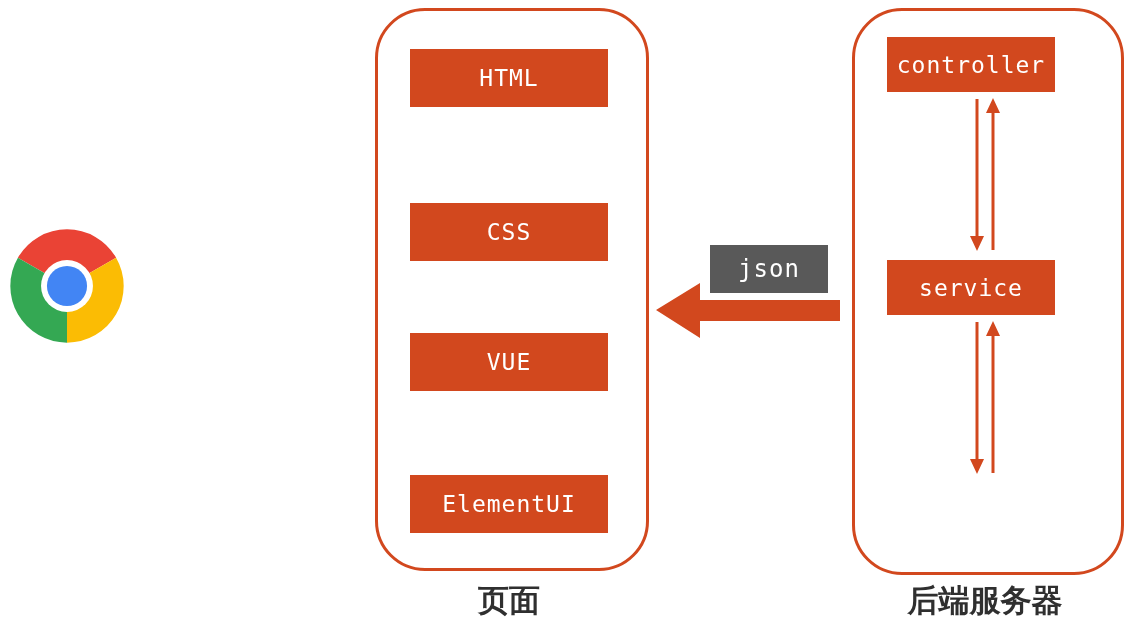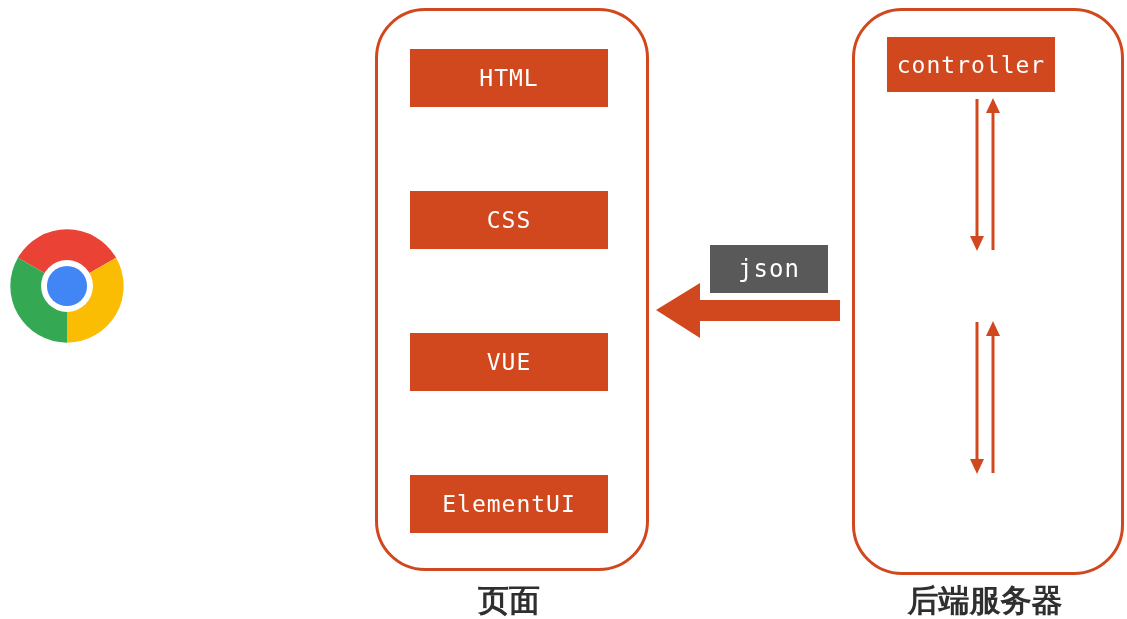--- a/index.html
+++ b/index.html
@@ -47,33 +47,34 @@
       <path d="M50,50 L8.4,26 A48,48 0 0 1 91.6,26 Z" fill="#EA4335"></path>
       <path d="M50,50 L8.4,26 A48,48 0 0 0 50,98 Z" fill="#34A853"></path>
       <path d="M50,50 L50,98 A48,48 0 0 0 91.6,26 Z" fill="#FBBC04"></path>
       <circle cx="50" cy="50" r="22" fill="#ffffff"></circle>
       <circle cx="50" cy="50" r="17" fill="#4285F4"></circle>
     </svg>
   </div>
 
   <div class="panel frontend">
     <div class="box fbox" style="top:38px">HTML</div>
-    <div class="box fbox" style="top:180px">CSS</div>
+    <div class="box fbox" style="top:192px">CSS</div>
     <div class="box fbox" style="top:464px">ElementUI</div>
     <div class="box fbox" style="top:322px">VUE</div>
   </div>
   <div class="cn-label front">页面</div>
 
   <div class="json-tag">json</div>
   <svg class="big-arrow" viewBox="0 0 184 55">
     <polygon points="0,27 44,0 44,17 184,17 184,38 44,38 44,55" fill="#D2481E"></polygon>
   </svg>
 
   <div class="panel backend">
     <div class="box bbox" style="top:26px">controller</div>
+    <div class="box bbox" style="top:249px">service</div>
   </div>
 
   <svg class="varrows gap1" viewBox="0 0 36 155">
     <line x1="10" y1="2" x2="10" y2="141" stroke="#D2481E" stroke-width="3"></line>
     <polygon points="3,139 17,139 10,154" fill="#D2481E"></polygon>
     <line x1="26" y1="14" x2="26" y2="153" stroke="#D2481E" stroke-width="3"></line>
     <polygon points="19,16 33,16 26,1" fill="#D2481E"></polygon>
   </svg>
 
   <svg class="varrows gap2" viewBox="0 0 36 155">

